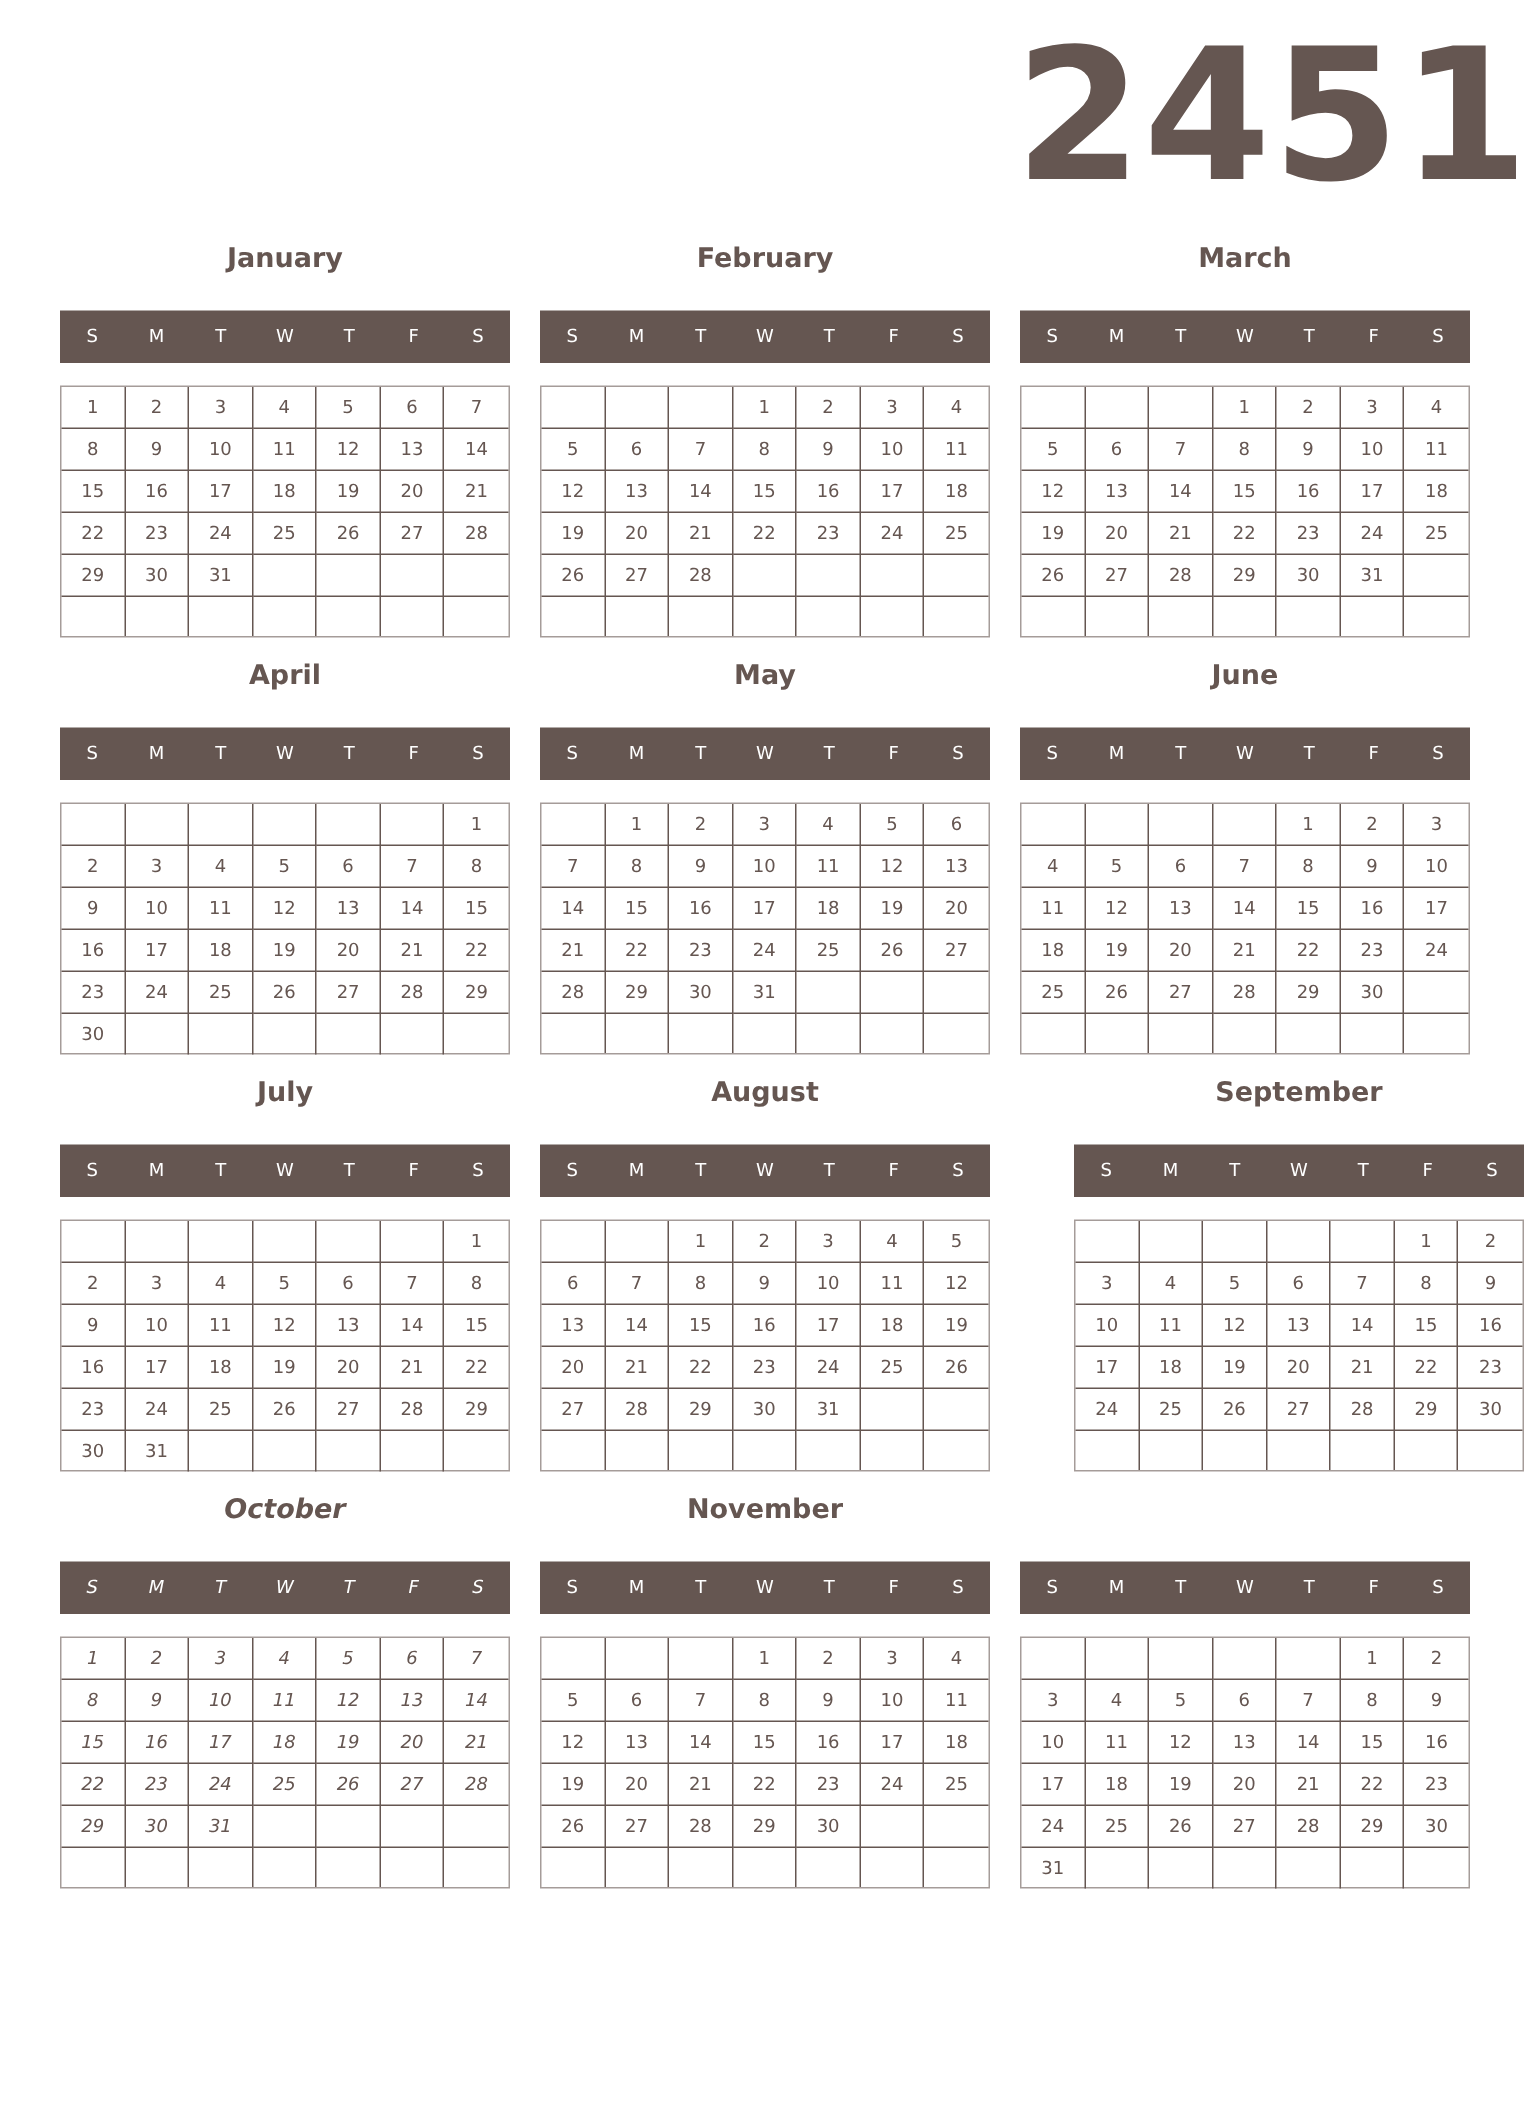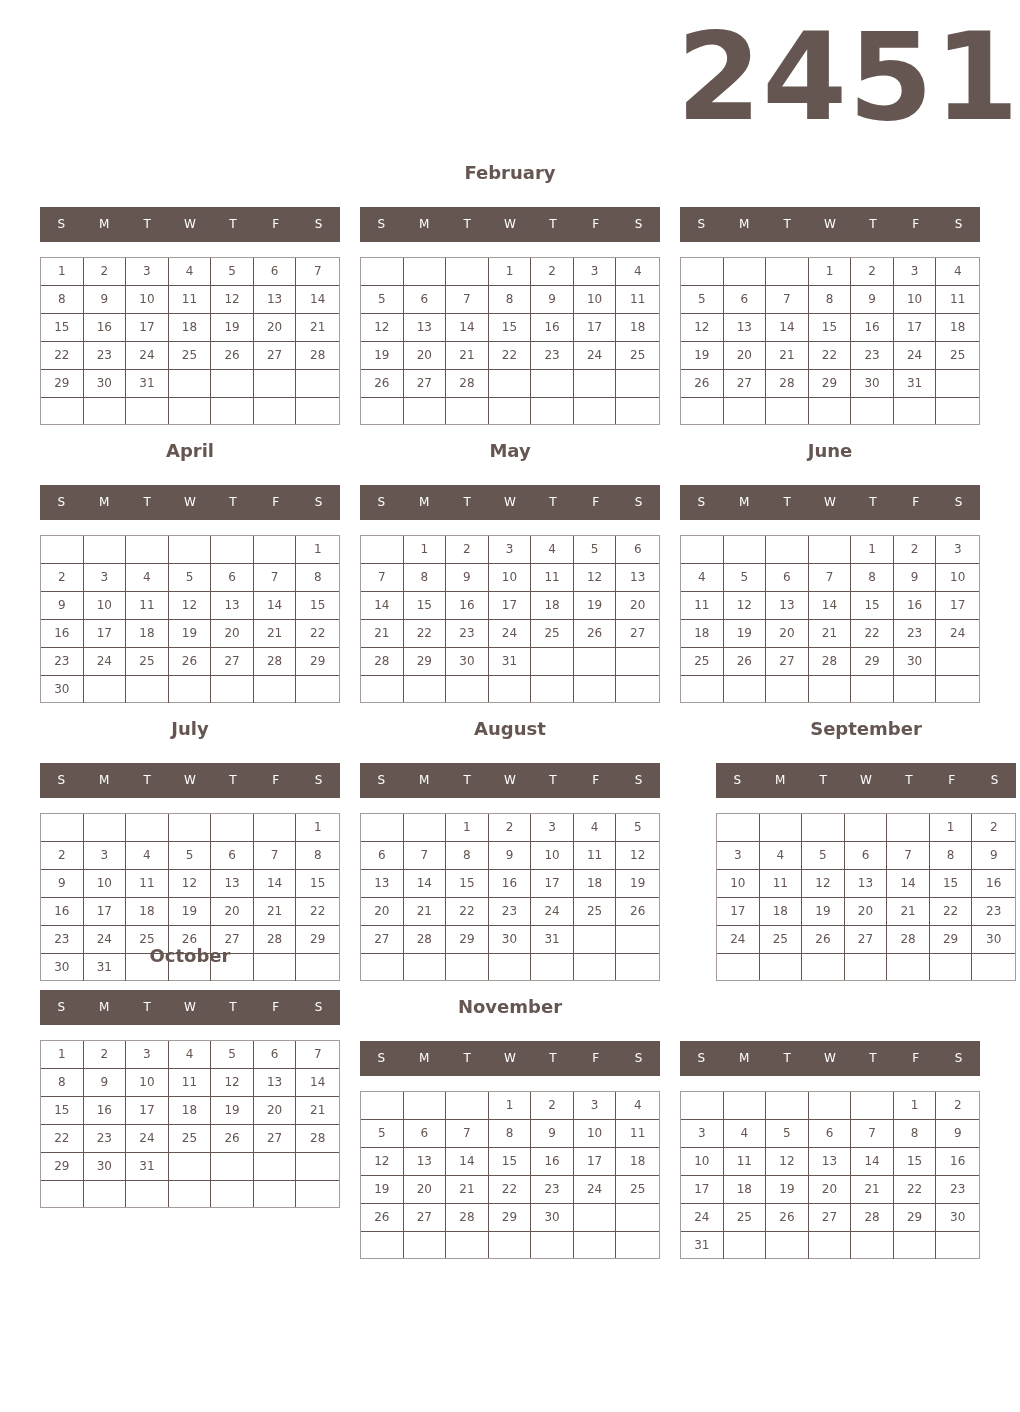--- a/index.html
+++ b/index.html
@@ -21,20 +21,21 @@
           border-right: 1px solid #655651; border-bottom: 1px solid #655651; box-sizing: border-box; }
   .cell.last-col { border-right: none; }
   .cell.last-row { border-bottom: none; }
 </style>
 </head>
 <body>
 
 <div class="year">2451</div>
 <div id="calendar">
     <div class="month" style="left: 40px; top: 160px;">
+      <div class="month-title">January</div>
       <div class="dow-bar">
         <div class="dow">S</div>
         <div class="dow">M</div>
         <div class="dow">T</div>
         <div class="dow">W</div>
         <div class="dow">T</div>
         <div class="dow">F</div>
         <div class="dow">S</div>
       </div>
       <div class="grid">
@@ -132,20 +133,21 @@
         <div class="cell last-row"></div>
         <div class="cell last-row"></div>
         <div class="cell last-row"></div>
         <div class="cell last-row"></div>
         <div class="cell last-row"></div>
         <div class="cell last-row"></div>
         <div class="cell last-col last-row"></div>
       </div>
     </div>
     <div class="month" style="left: 680px; top: 160px;">
+      <div class="month-title">March</div>
       <div class="dow-bar">
         <div class="dow">S</div>
         <div class="dow">M</div>
         <div class="dow">T</div>
         <div class="dow">W</div>
         <div class="dow">T</div>
         <div class="dow">F</div>
         <div class="dow">S</div>
       </div>
       <div class="grid">
@@ -522,21 +524,21 @@
         <div class="cell last-col">30</div>
         <div class="cell last-row"></div>
         <div class="cell last-row"></div>
         <div class="cell last-row"></div>
         <div class="cell last-row"></div>
         <div class="cell last-row"></div>
         <div class="cell last-row"></div>
         <div class="cell last-col last-row"></div>
       </div>
     </div>
-    <div class="month" style="left: 40px; top: 943px;">
+    <div class="month" style="left: 40px; top: 994px; font-style: italic;">
       <div class="month-title">October</div>
       <div class="dow-bar">
         <div class="dow">S</div>
         <div class="dow">M</div>
         <div class="dow">T</div>
         <div class="dow">W</div>
         <div class="dow">T</div>
         <div class="dow">F</div>
         <div class="dow">S</div>
       </div>

